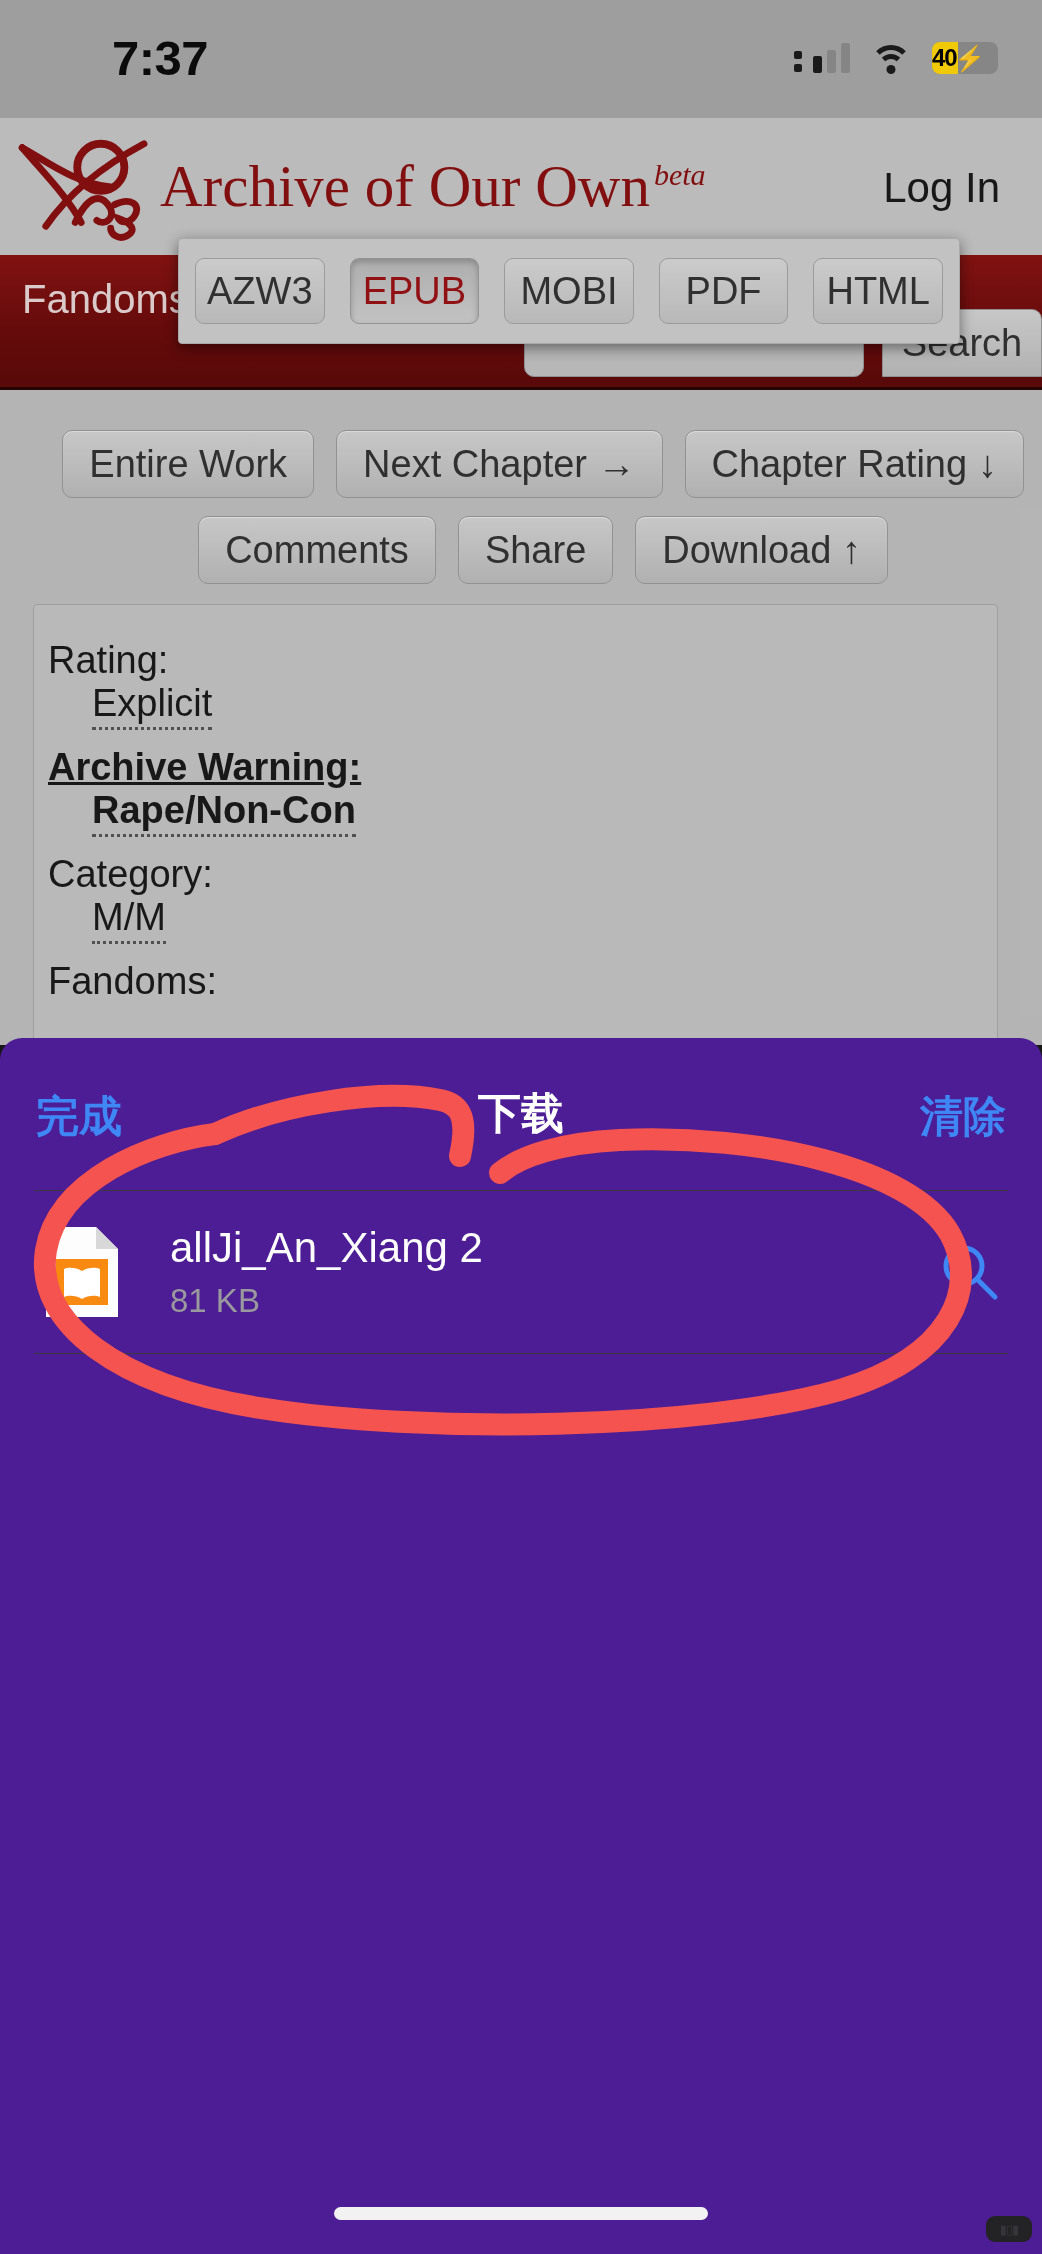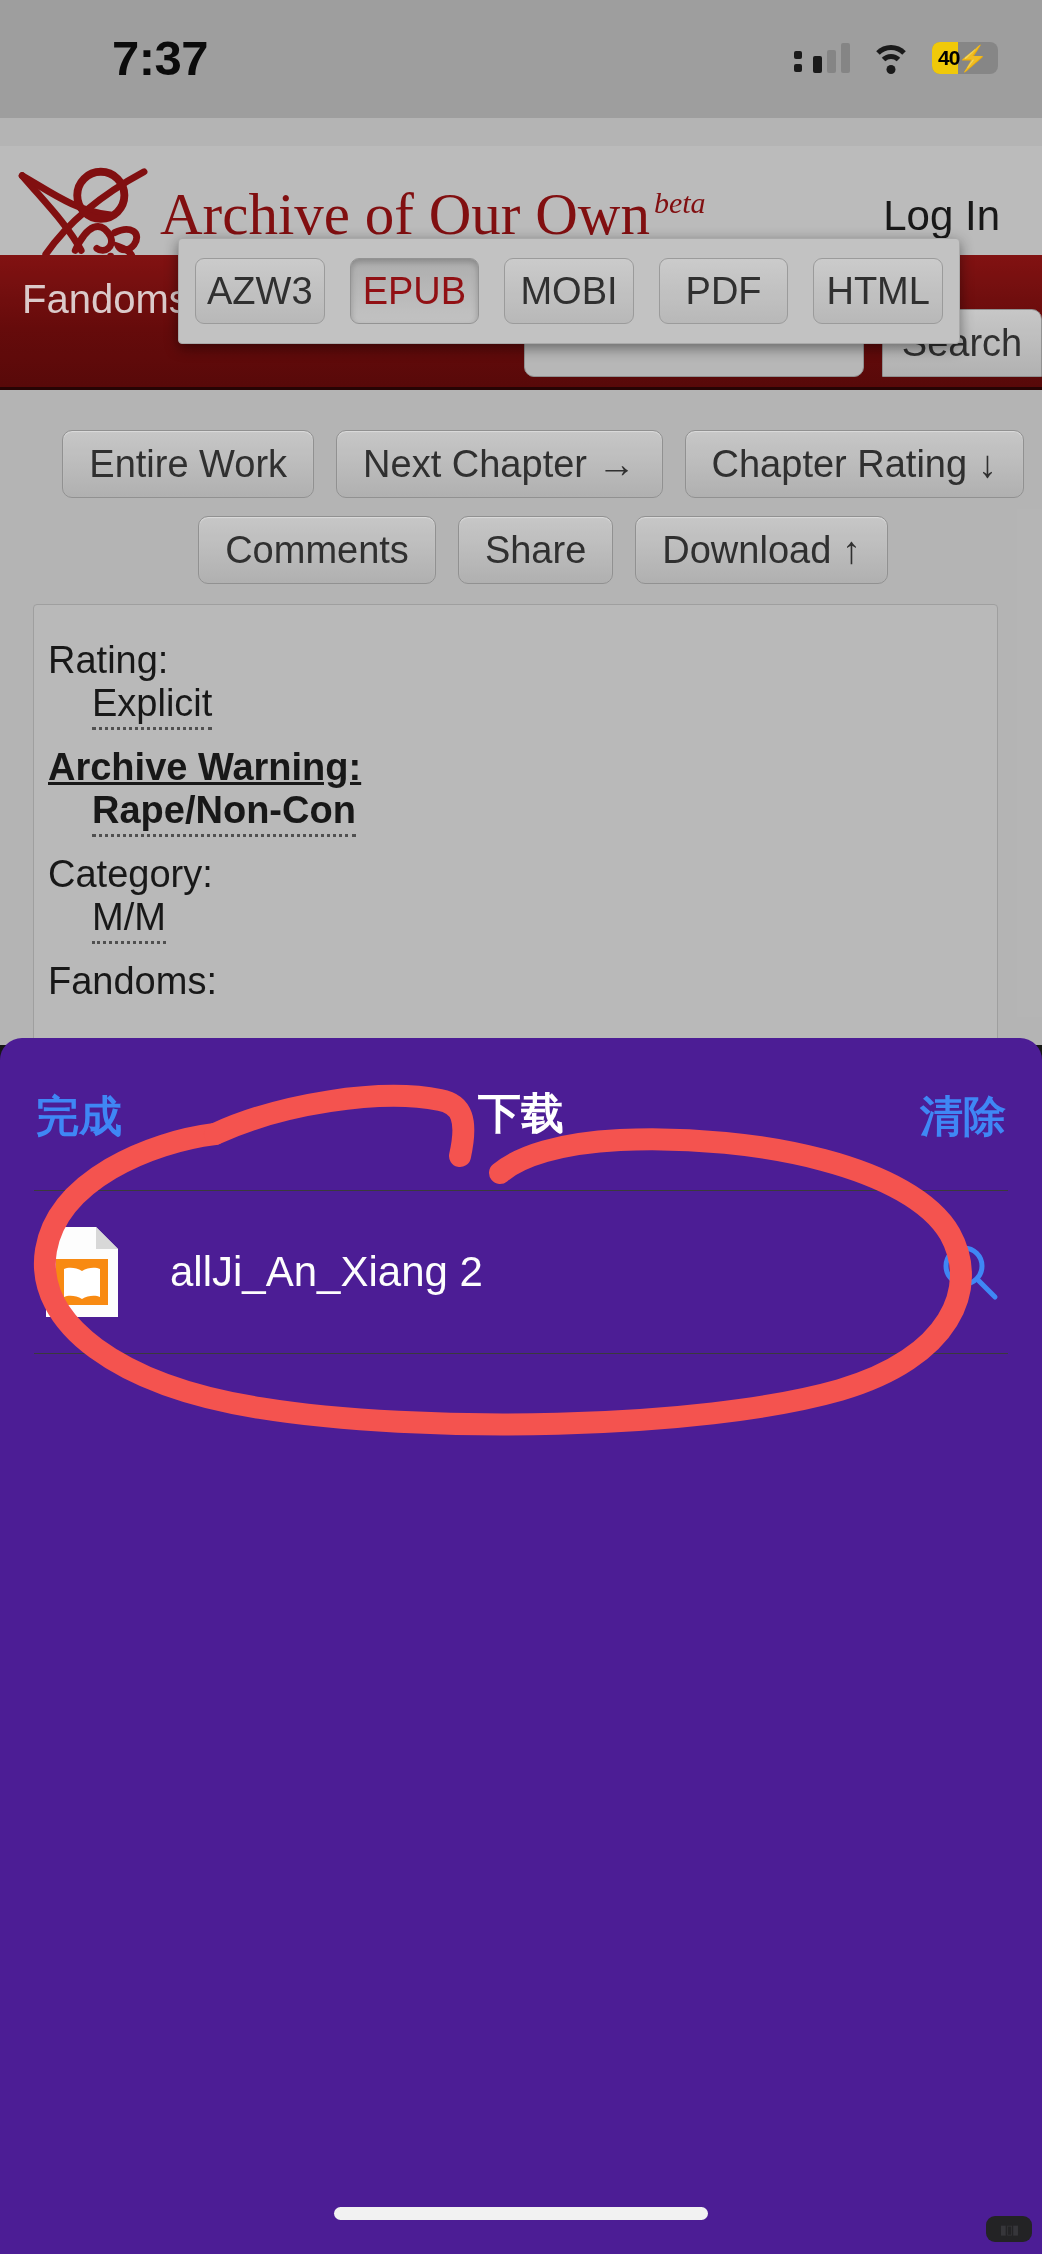--- a/index.html
+++ b/index.html
@@ -60,32 +60,32 @@
   .battery {
     position:relative; width:66px; height:32px;
     border-radius:8px; background:#8f8f8f; overflow:hidden;
     display:flex; align-items:center;
   }
   .battery .fill {
     position:absolute; left:0; top:0; bottom:0; width:40%;
     background:#ffd60a;
   }
   .battery .pct {
-    position:relative; z-index:2; font-size:21px; font-weight:700;
-    color:#000; padding-left:6px; letter-spacing:-1px;
+    position:relative; z-index:2; font-size:24px; font-weight:700;
+    color:#000; letter-spacing:-1px;
   }
   .battery .bolt {
     position:relative; z-index:2; color:#000; font-size:25px;
     margin-left:-2px; line-height:1;
   }
 
   
   .ao3-header {
     position:absolute; left:0; top:118px; width:1042px; height:137px;
-    background:#c7c7c7; display:flex; align-items:center;margin-top:28px;
+    background:#c7c7c7; display:flex; align-items:center;
   }
   .ao3-logo { margin-left:16px; width:148px; height:110px; flex:none; }
   .ao3-title {
     font-family:"Liberation Serif", serif;
     font-size:59px; color:#8a1012; white-space:nowrap;
     margin-left:-4px;
   }
   .ao3-beta {
     font-family:"Liberation Serif", serif;
     font-size:30px; font-style:italic; color:#8a1012;
@@ -347,20 +347,21 @@
   <div class="dl-row">
     <svg class="dl-icon" viewBox="0 0 72 90">
       <path d="M0 0 H50 L72 22 V90 H0 Z" fill="#fdfdfd"></path>
       <path d="M50 0 L72 22 H50 Z" fill="#d8d8d8"></path>
       <rect x="10" y="32" width="52" height="46" fill="#f88a12"></rect>
       <path d="M36 44 C 30 40, 22 40, 18 42 V70 C 22 68, 30 68, 36 72 Z" fill="#fff"></path>
       <path d="M36 44 C 42 40, 50 40, 54 42 V70 C 50 68, 42 68, 36 72 Z" fill="#fff"></path>
     </svg>
     <div class="dl-text">
       <div class="dl-name">allJi_An_Xiang 2</div>
+      <div class="dl-size">81 KB</div>
     </div>
     <svg class="dl-search" viewBox="0 0 64 64">
       <circle cx="26" cy="26" r="18" fill="none" stroke="#3f87f5" stroke-width="5"></circle>
       <line x1="39" y1="39" x2="57" y2="57" stroke="#3f87f5" stroke-width="5" stroke-linecap="round"></line>
     </svg>
   </div>
 
   <div class="sheet-divider"></div>
 
   <div class="home-ind"></div>

